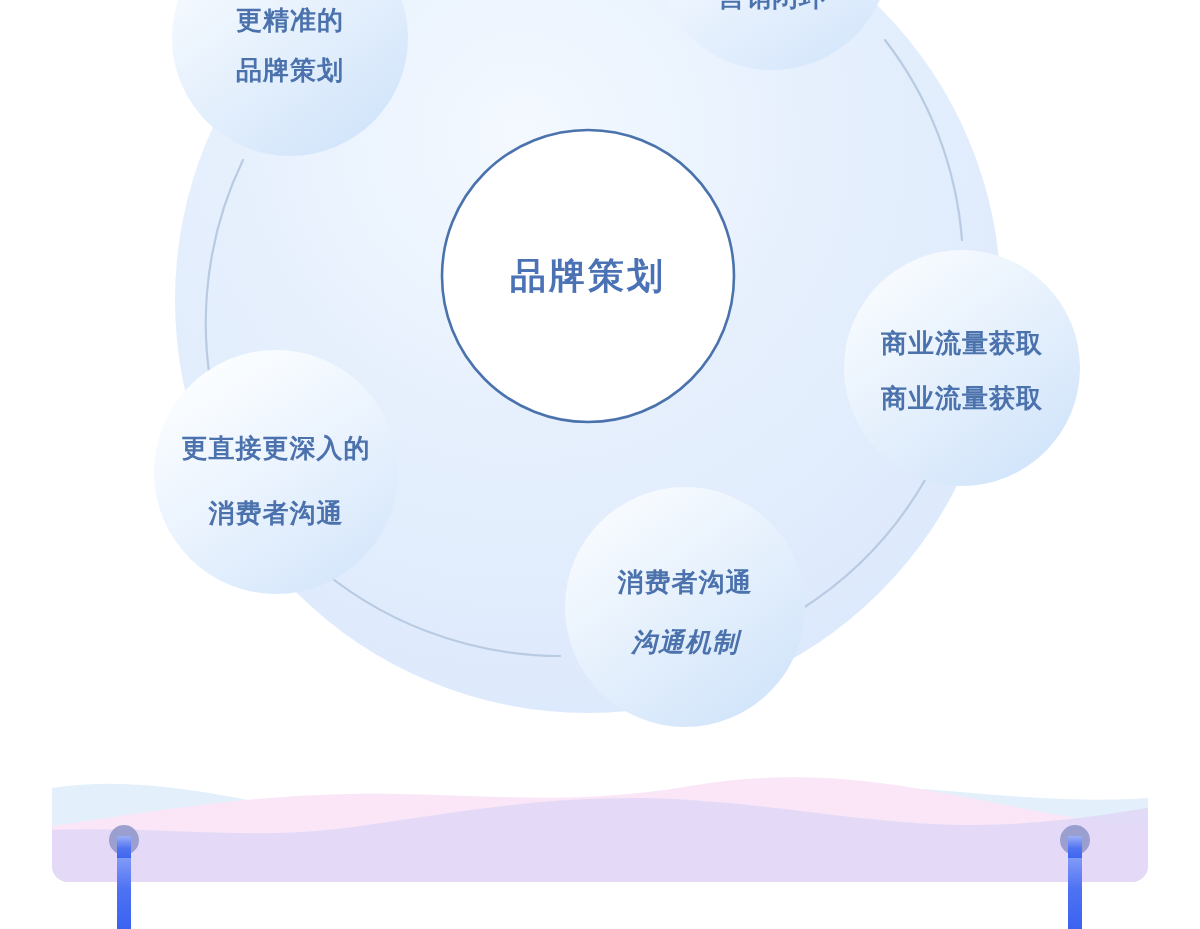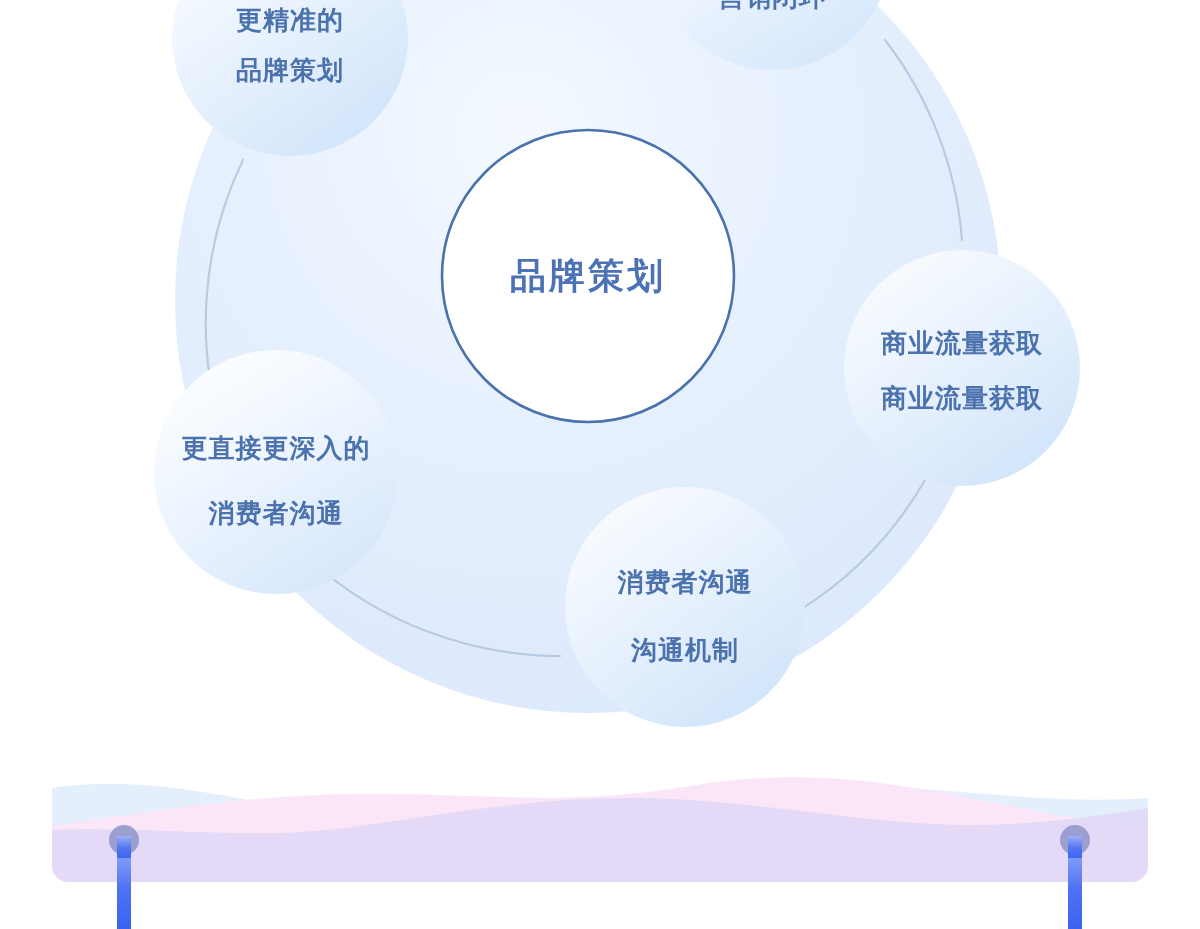--- a/index.html
+++ b/index.html
@@ -132,16 +132,16 @@
     <div class="bubble-label" style="left:0;top:55px;width:300px;">商业流量获取</div>
   </div>
 
   <div style="position:absolute;left:126px;top:423px;width:300px;">
     <div class="bubble-label" style="left:0;top:0;width:300px;text-align:center;">更直接更深入的</div>
     <div class="bubble-label" style="left:0;top:65px;width:300px;">消费者沟通</div>
   </div>
 
   <div style="position:absolute;left:535px;top:557px;width:300px;">
     <div class="bubble-label" style="left:0;top:0;width:300px;">消费者沟通</div>
-    <div class="bubble-label" style="left:0;top:68px;width:300px;">沟通机制</div>
+    <div class="bubble-label" style="left:0;top:60px;width:300px;font-style:italic;">沟通机制</div>
   </div>
 
 </div>
 
 </body></html>

